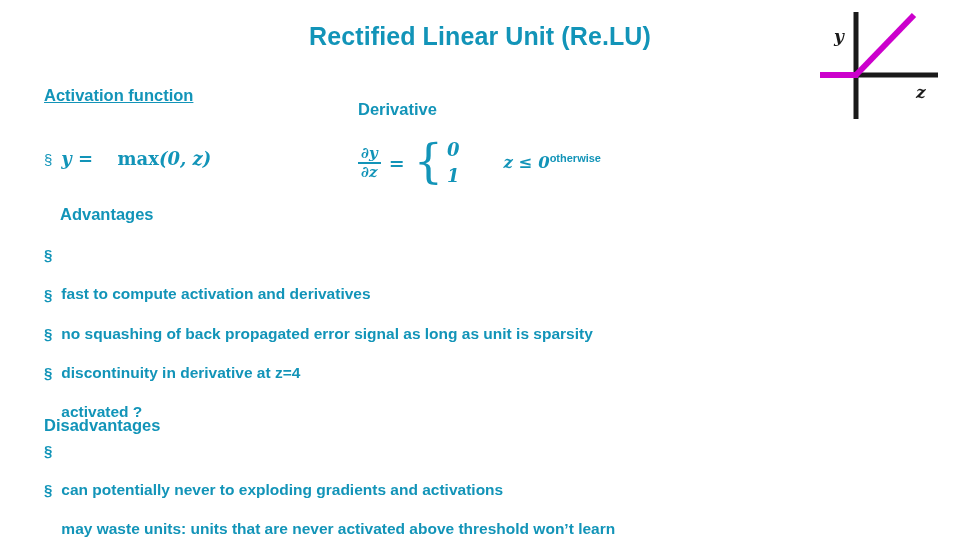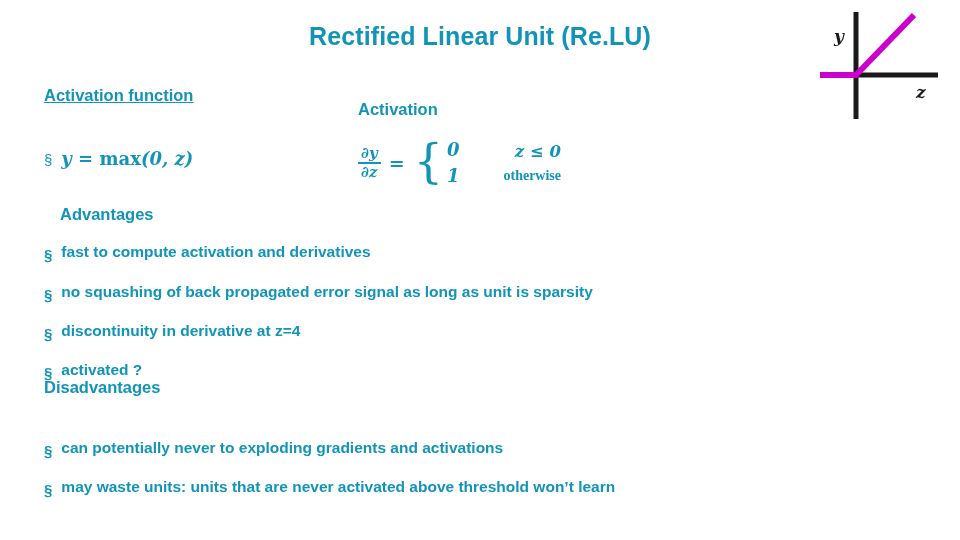--- a/index.html
+++ b/index.html
@@ -33,61 +33,63 @@
   }
   .heading {
     position: absolute;
     font-size: 16.5px;
     font-weight: bold;
     color: #1294b8;
   }
   .activation-heading { left: 44px; top: 86px; text-decoration: underline; }
   .derivative-heading { left: 358px; top: 100px; }
   .advantages-heading { left: 60px; top: 205px; }
-  .disadvantages-heading { left: 44px; top: 378px; }
+  .disadvantages-heading { left: 44px; top: 416px; }
 
   .bullet-row {
     position: absolute;
     display: flex;
     align-items: flex-start;
     color: #1294b8;
     font-weight: bold;
   }
   .bullet-mark {
     color: #1294b8;
     font-size: 15px;
     line-height: 1;
     margin-right: 9px;
     position: relative;
     top: 4px;
   }
   .bullet-text {
     font-size: 15.5px;
     line-height: 1.1;
     white-space: nowrap;
+    margin-top: 42px;
   }
 
   
   .formula-row {
     position: absolute;
     left: 44px;
     top: 148px;
     display: flex;
     align-items: flex-start;
   }
   .formula-main {
     font-family: "DejaVu Serif", serif;
     font-style: italic;
     font-weight: bold;
     font-size: 18px;
     color: #1294b8;
     white-space: nowrap;
   }
   .formula-main .rm {
     font-style: normal;
+    margin-left: 18px;
   }
 
   .bullet-adv-1 { left: 44px; top: 243px; }
   .bullet-adv-2 { left: 44px; top: 283px; }
   .bullet-adv-3 { left: 44px; top: 322px; }
   .bullet-adv-4 { left: 44px; top: 361px; }
   .bullet-dis-1 { left: 44px; top: 439px; }
   .bullet-dis-2 { left: 44px; top: 478px; }
 
   
@@ -134,30 +136,29 @@
     display: flex;
     flex-direction: column;
     justify-content: center;
     font-size: 18px;
     font-weight: bold;
     font-style: italic;
     line-height: 1.45;
   }
   .conds {
     display: flex;
-    flex-direction: column;
+    flex-direction: row;
     justify-content: center;
     font-size: 16.5px;
     font-weight: bold;
     line-height: 1.58;
     margin-left: 44px;
-    text-align: right;
   }
   .conds .c-italic { font-style: italic; }
-  .conds .c-roman { font-style: normal; font-family: Liberation Serif, serif; font-size: 14px;}
+  .conds .c-roman { font-style: normal; font-family: Liberation Sans, sans-serif; font-size: 11px;}
 
   
   .graph {
     position: absolute;
     left: 820px;
     top: 4px;
     width: 140px;
     height: 125px;
   }
   .axis-label {
@@ -172,21 +173,21 @@
   .label-z { left: 96px; top: 78px; }
 </style>
 </head>
 <body>
 
 <div class="slide">
 
   <div class="title">Rectified Linear Unit (Re.LU)</div>
 
   <div class="heading activation-heading">Activation function</div>
-  <div class="heading derivative-heading">Activation</div>
+  <div class="heading derivative-heading">Derivative</div>
 
   <div class="formula-row">
     <span class="bullet-mark">§</span>
     <span class="formula-main">
       <span>y</span><span>&nbsp;</span><span>=</span><span>&nbsp;</span><span class="rm">max</span><span>(0, z)</span>
     </span>
   </div>
 
   <div class="derivative-block">
     <span class="frac">

